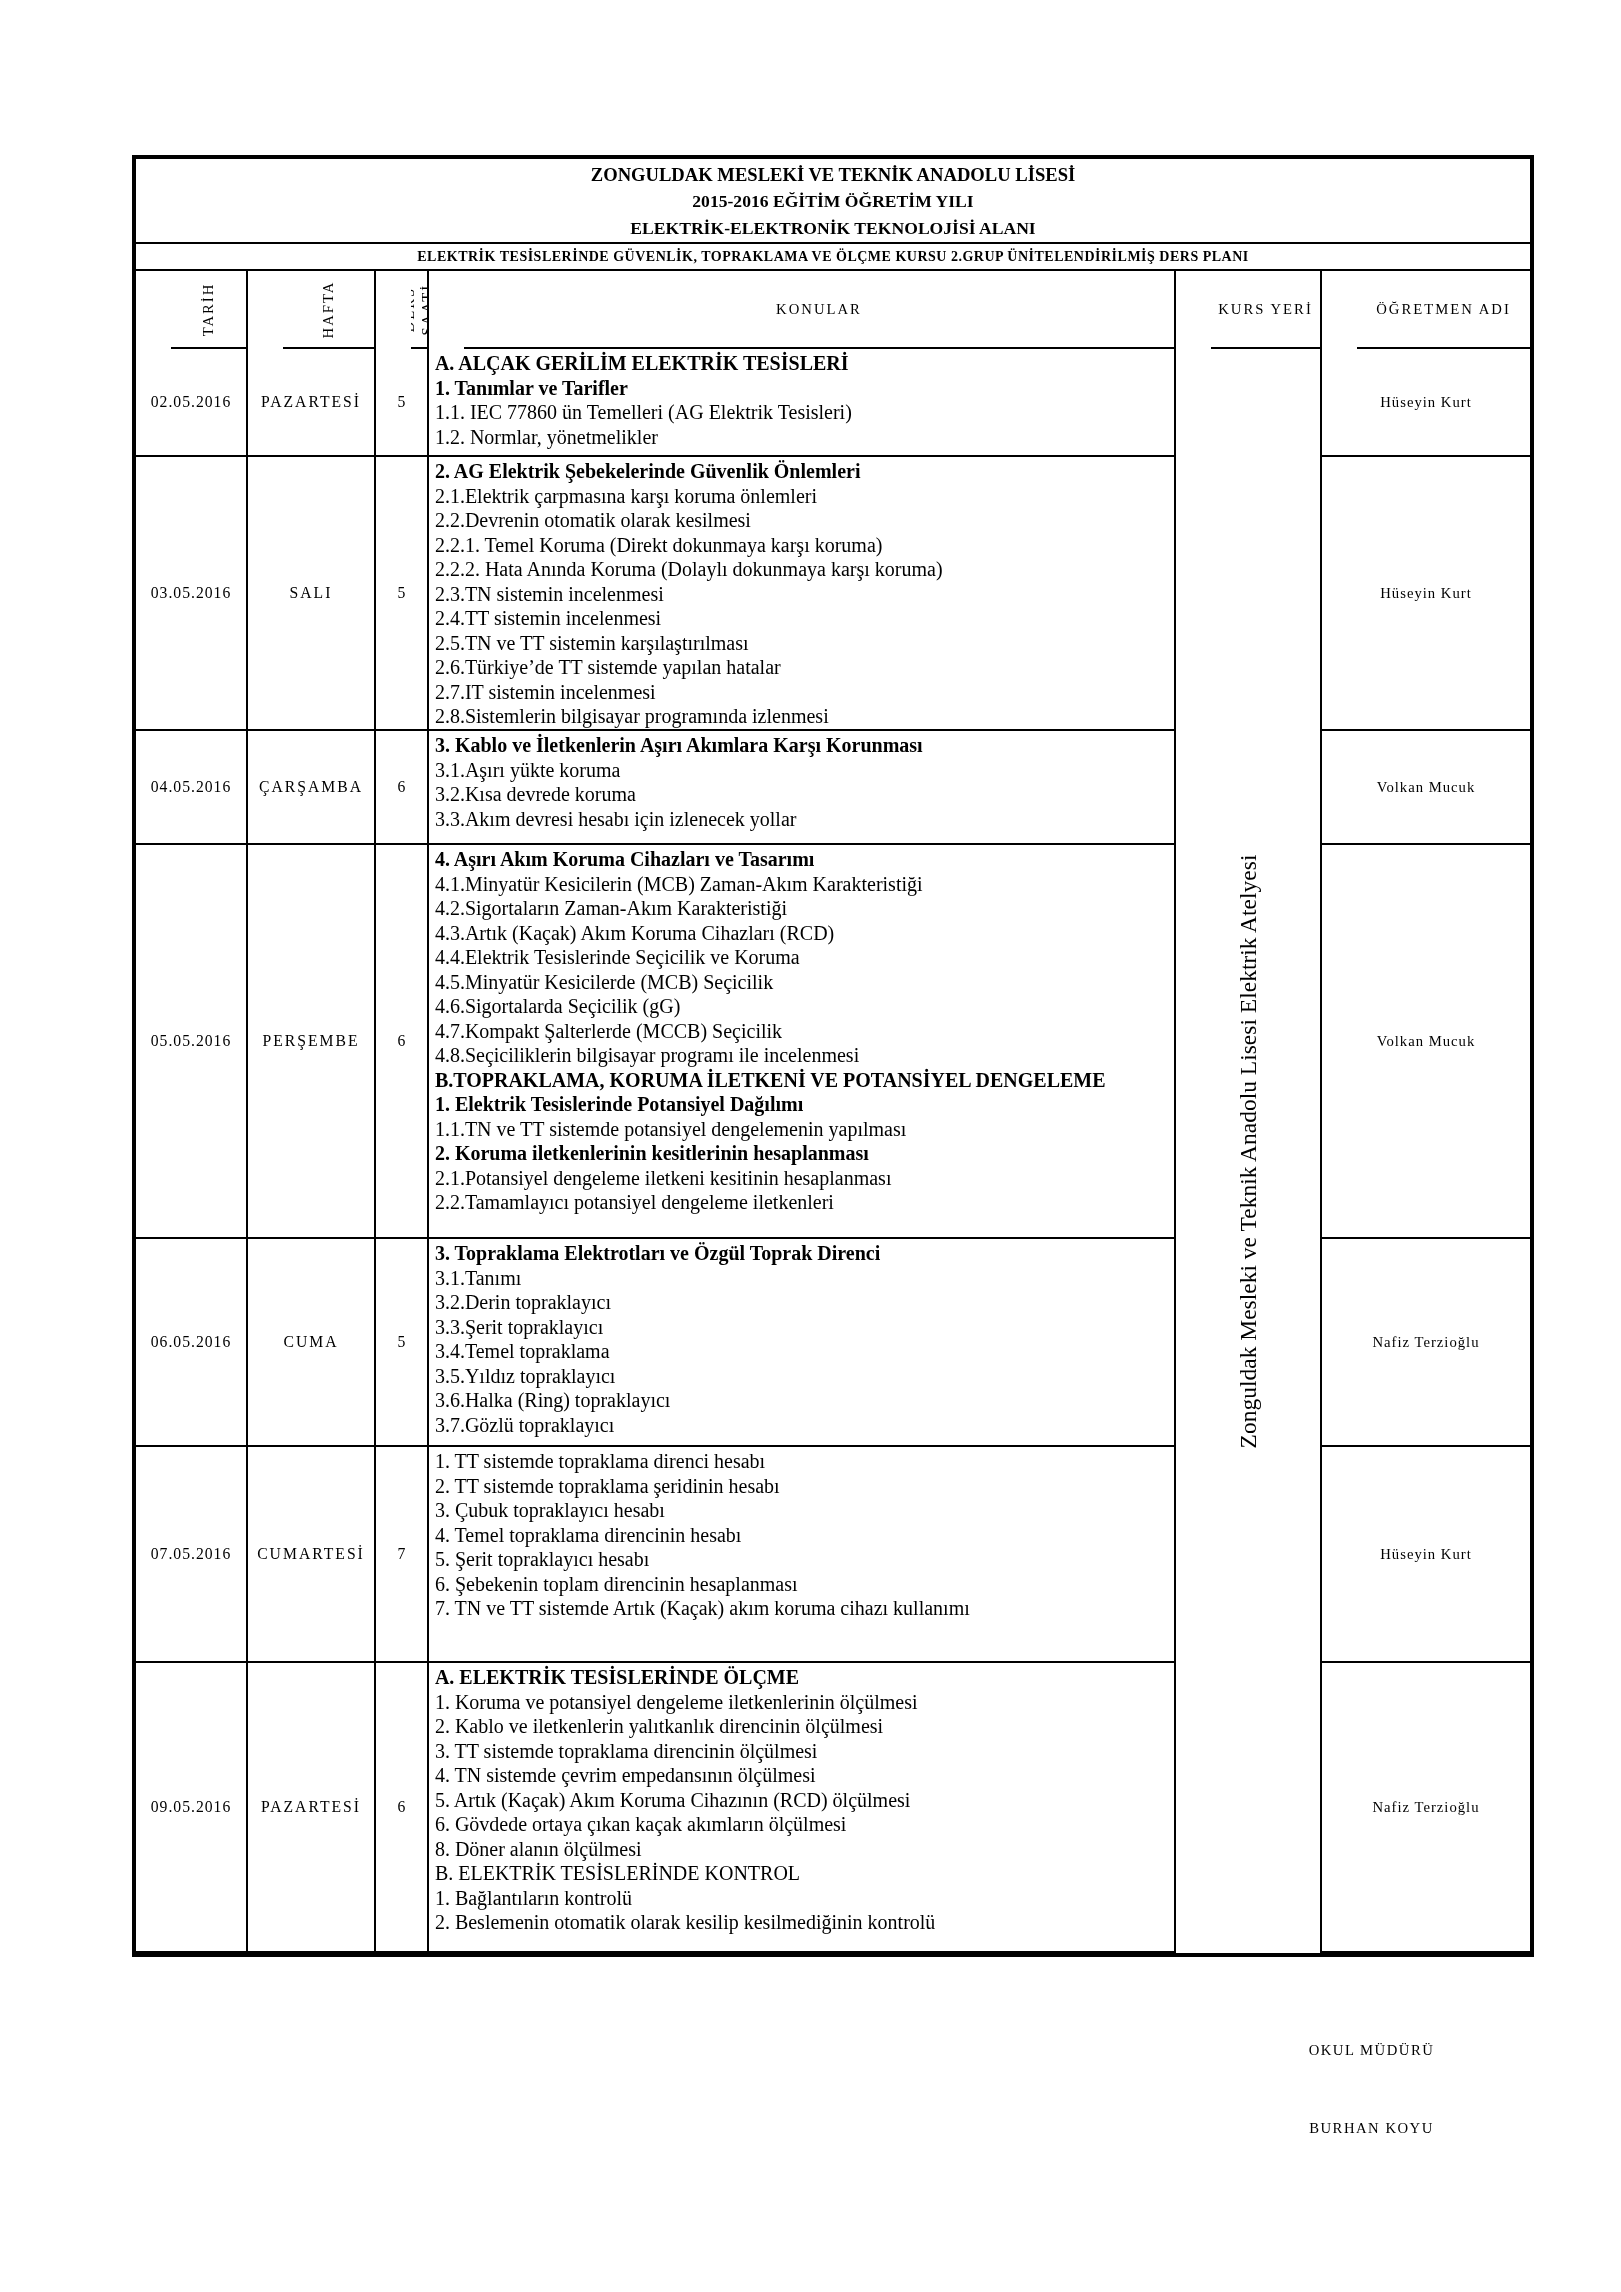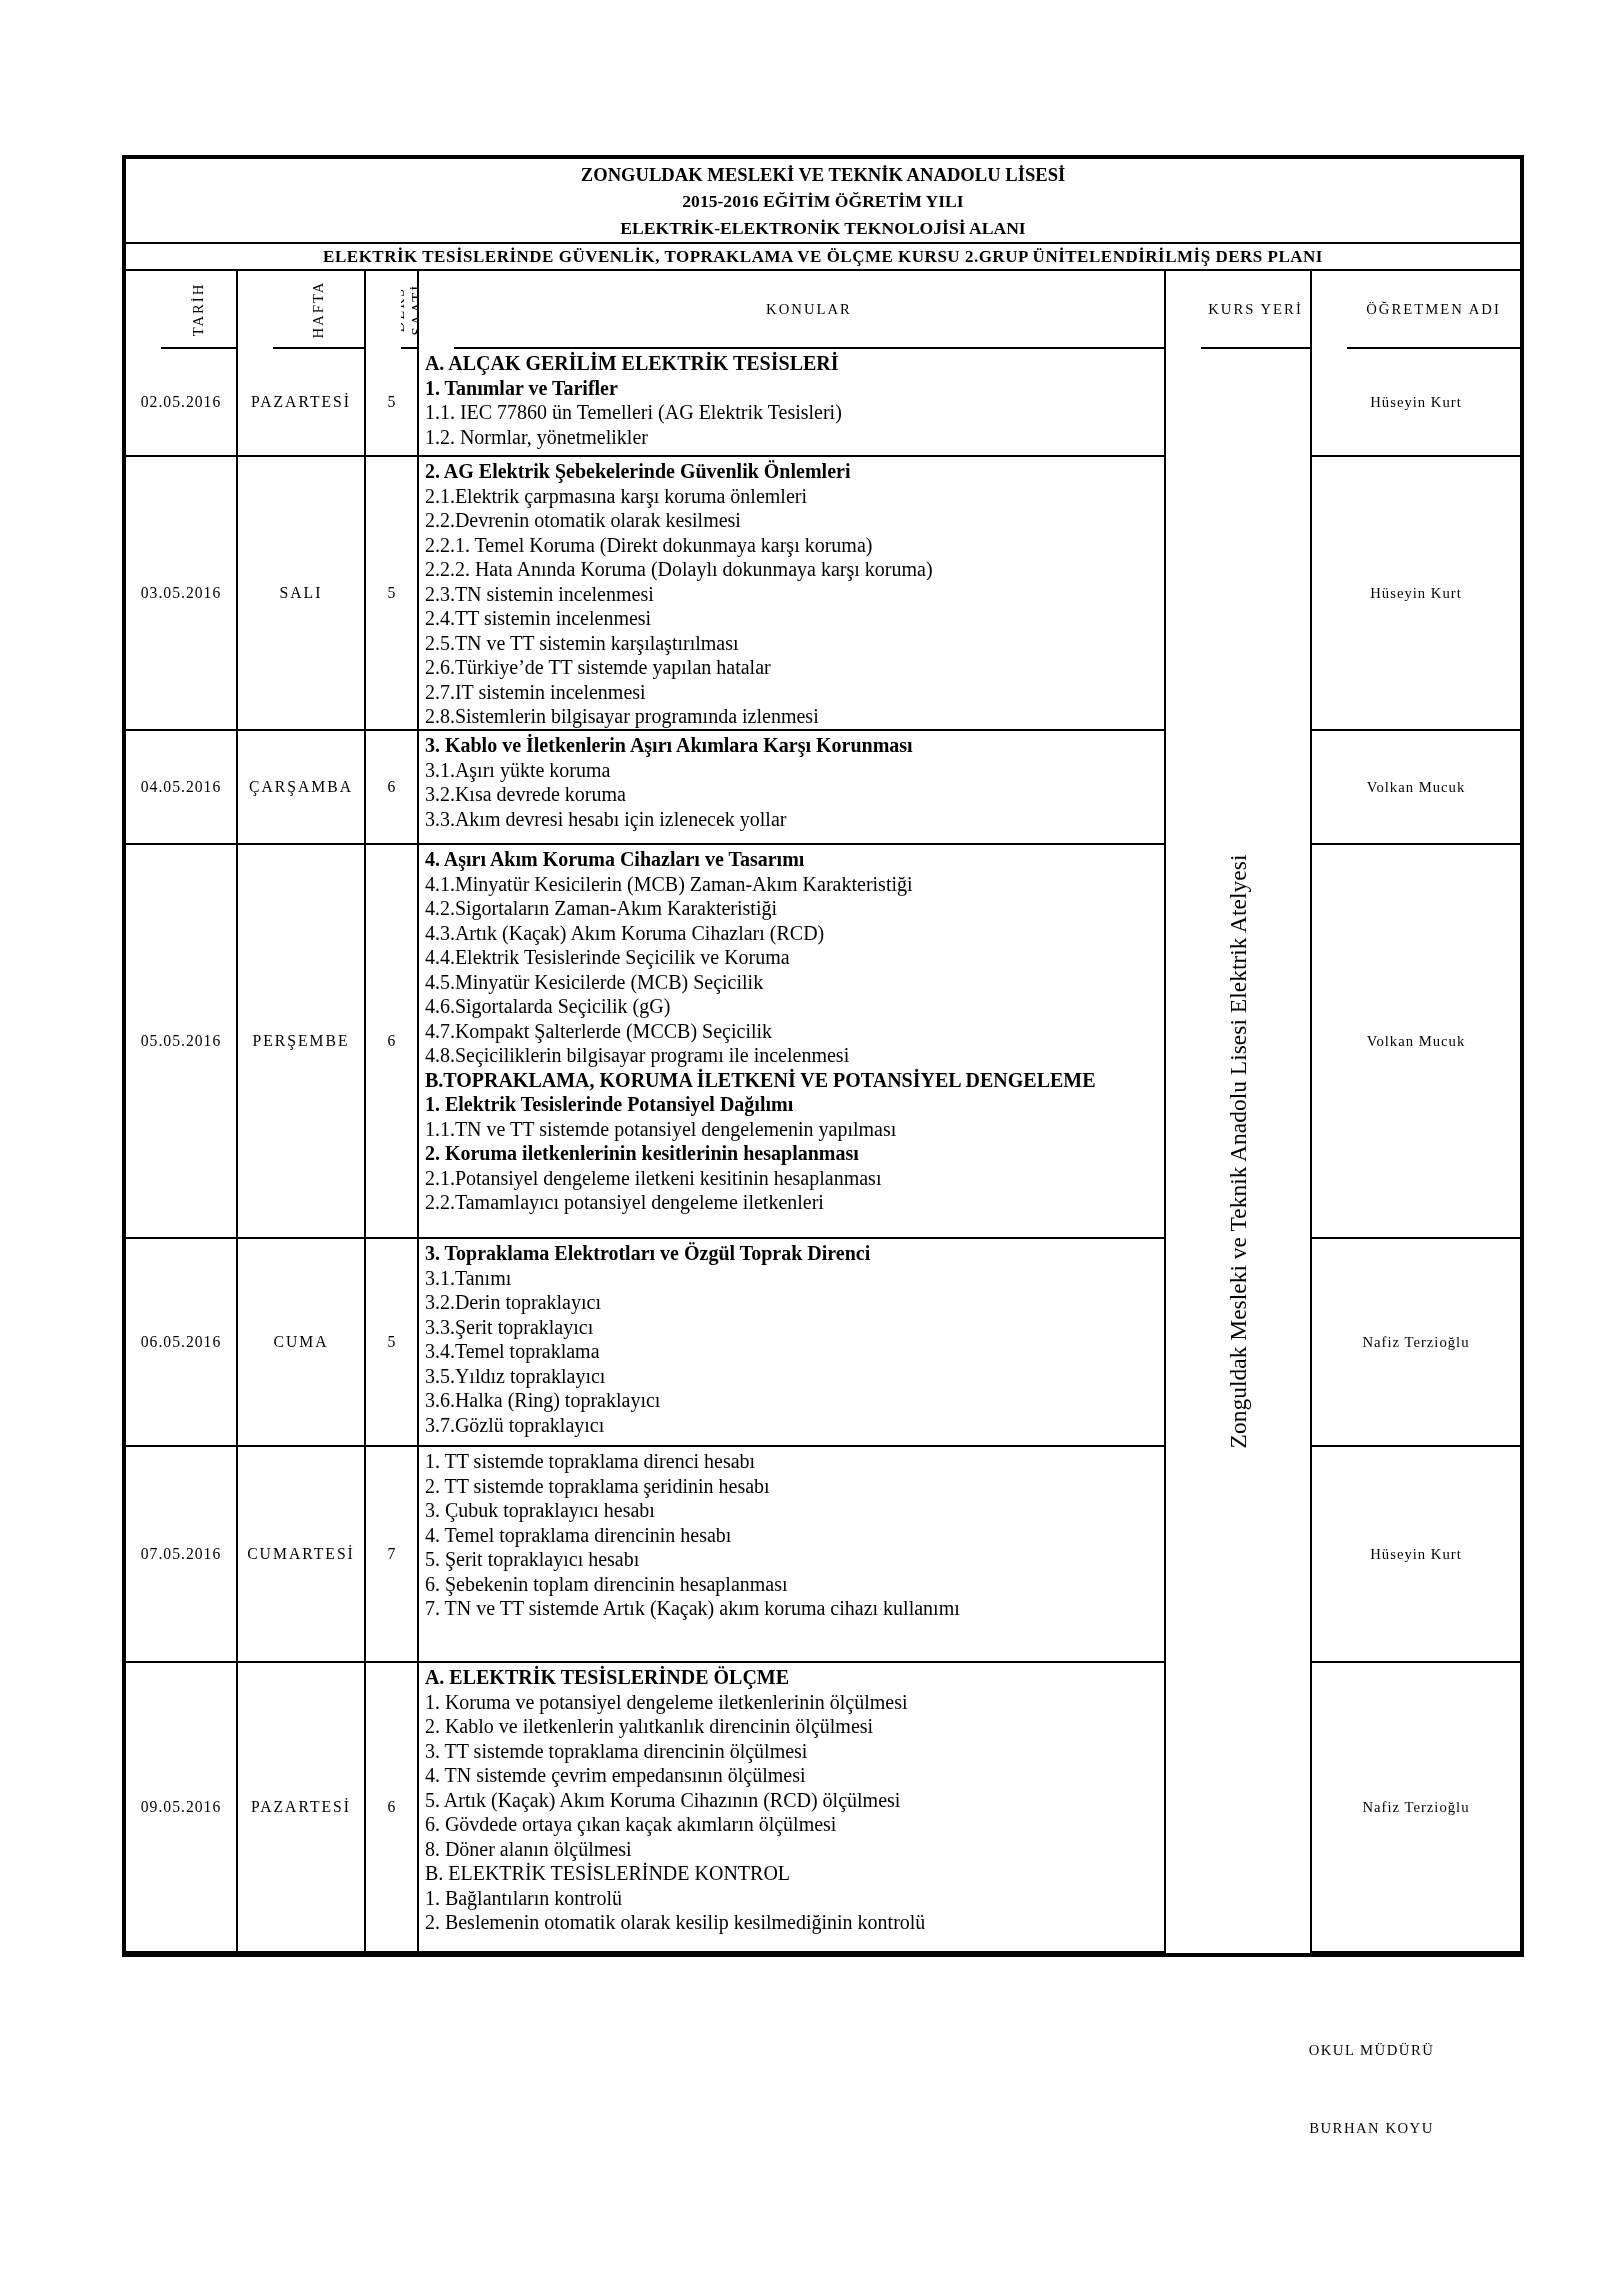--- a/index.html
+++ b/index.html
@@ -6,42 +6,42 @@
   #page{
     position:relative;
     width:1621px;height:2293px;
     background:#ffffff;
     font-family:"Liberation Serif","DejaVu Serif",serif;
     color:#000;
     overflow:hidden;
   }
   .doc-table{
     position:absolute;
-    left:122px; top:155px;
+    left:132px; top:155px;
     width:1402px;
     border:4.9px solid #000;
     box-sizing:border-box;
     background:#fff;
   }
   .title-block{
     height:85px;
     border-bottom:2.9px solid #000;
     box-sizing:border-box;
     text-align:center;
     padding-top:2.9px;
   }
   .title-line{font-weight:bold;font-size:18.6px;line-height:26.5px;}
   .title-line.l2,.title-line.l3{font-size:17.6px;}
   .subtitle-row{
     height:27.4px;
     border-bottom:2.9px solid #000;
     box-sizing:border-box;
     text-align:center;
     font-weight:bold;
-    font-size:17px;
+    font-size:14px;
     line-height:25.5px;
     letter-spacing:0.5px;
   }
   .grid-row{
     display:grid;
     grid-template-columns:112px 128px 53px 747px 146px auto;
   }
   .cell{
     border-right:2.9px solid #000;
     border-bottom:2.9px solid #000;

